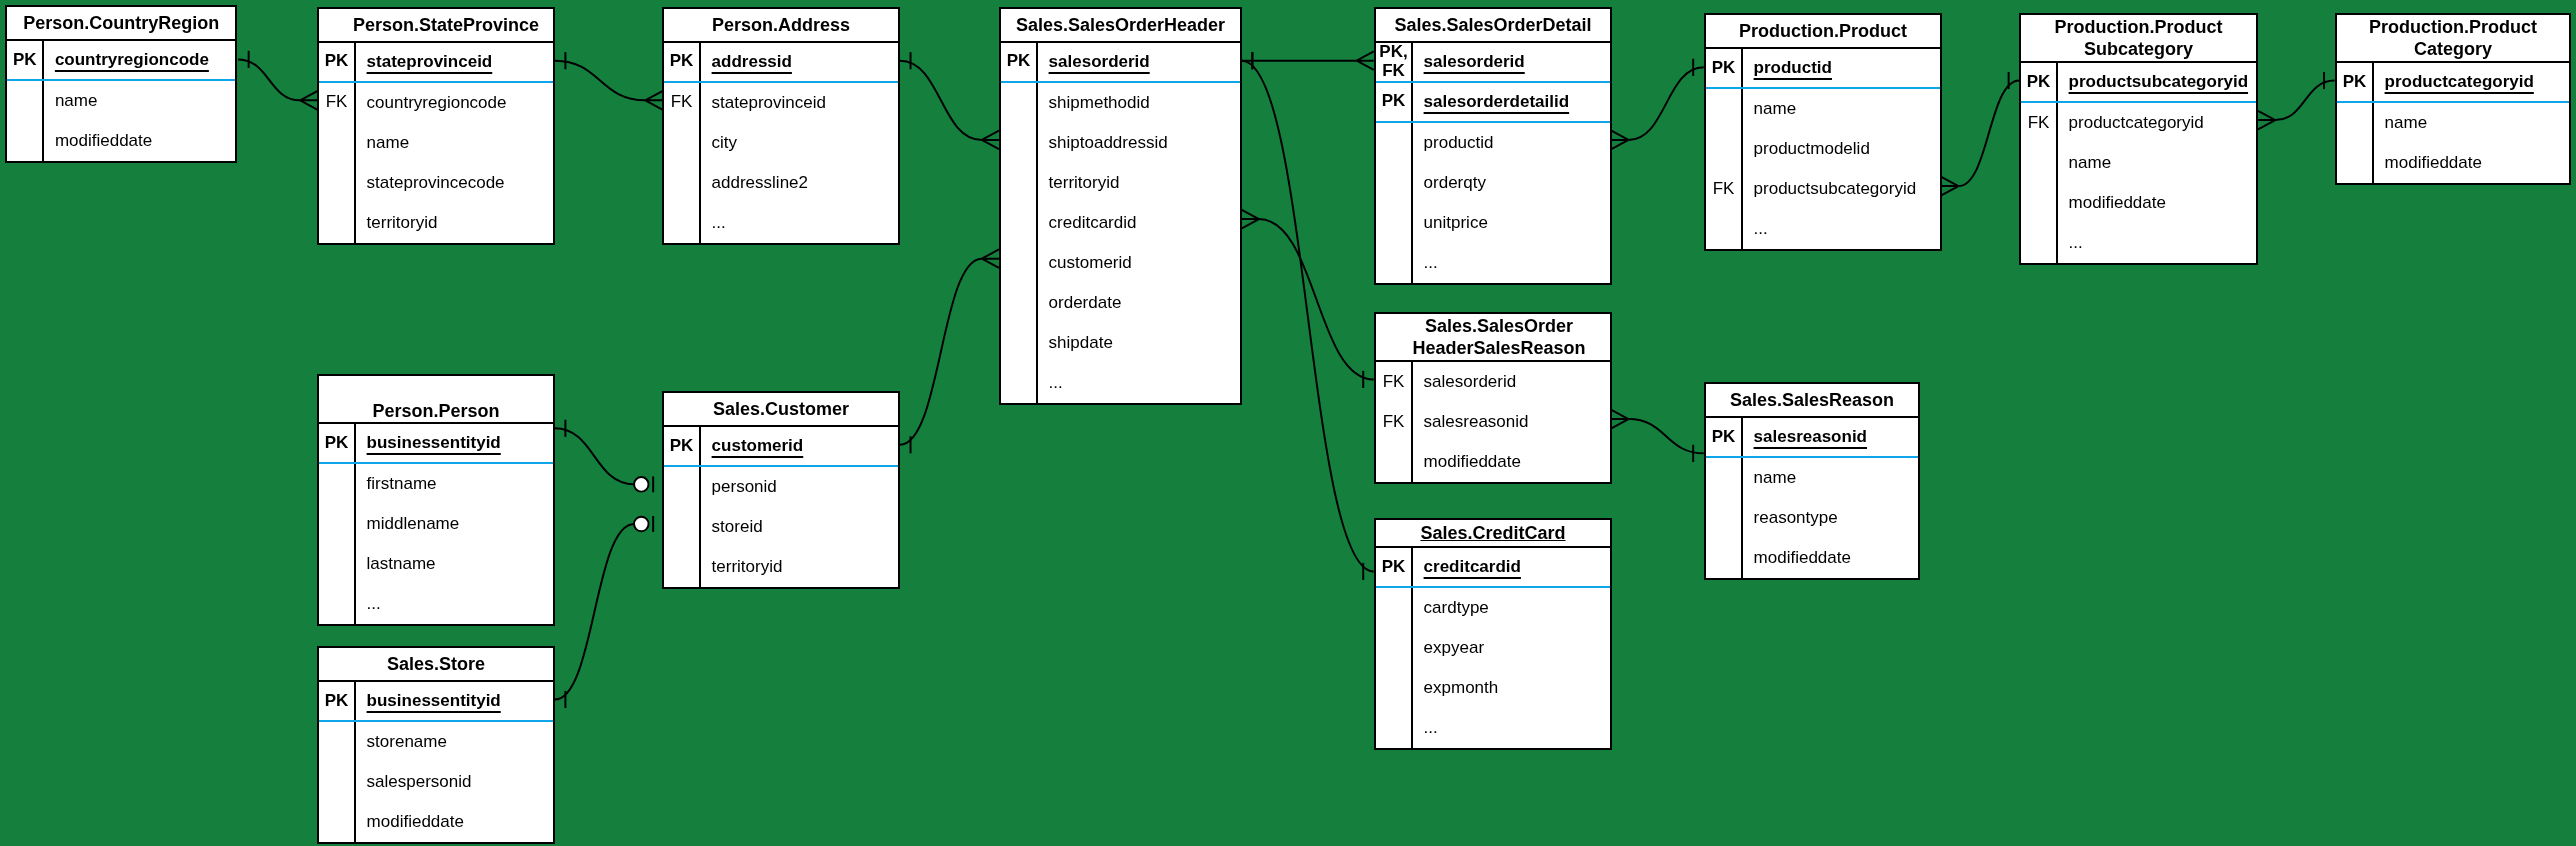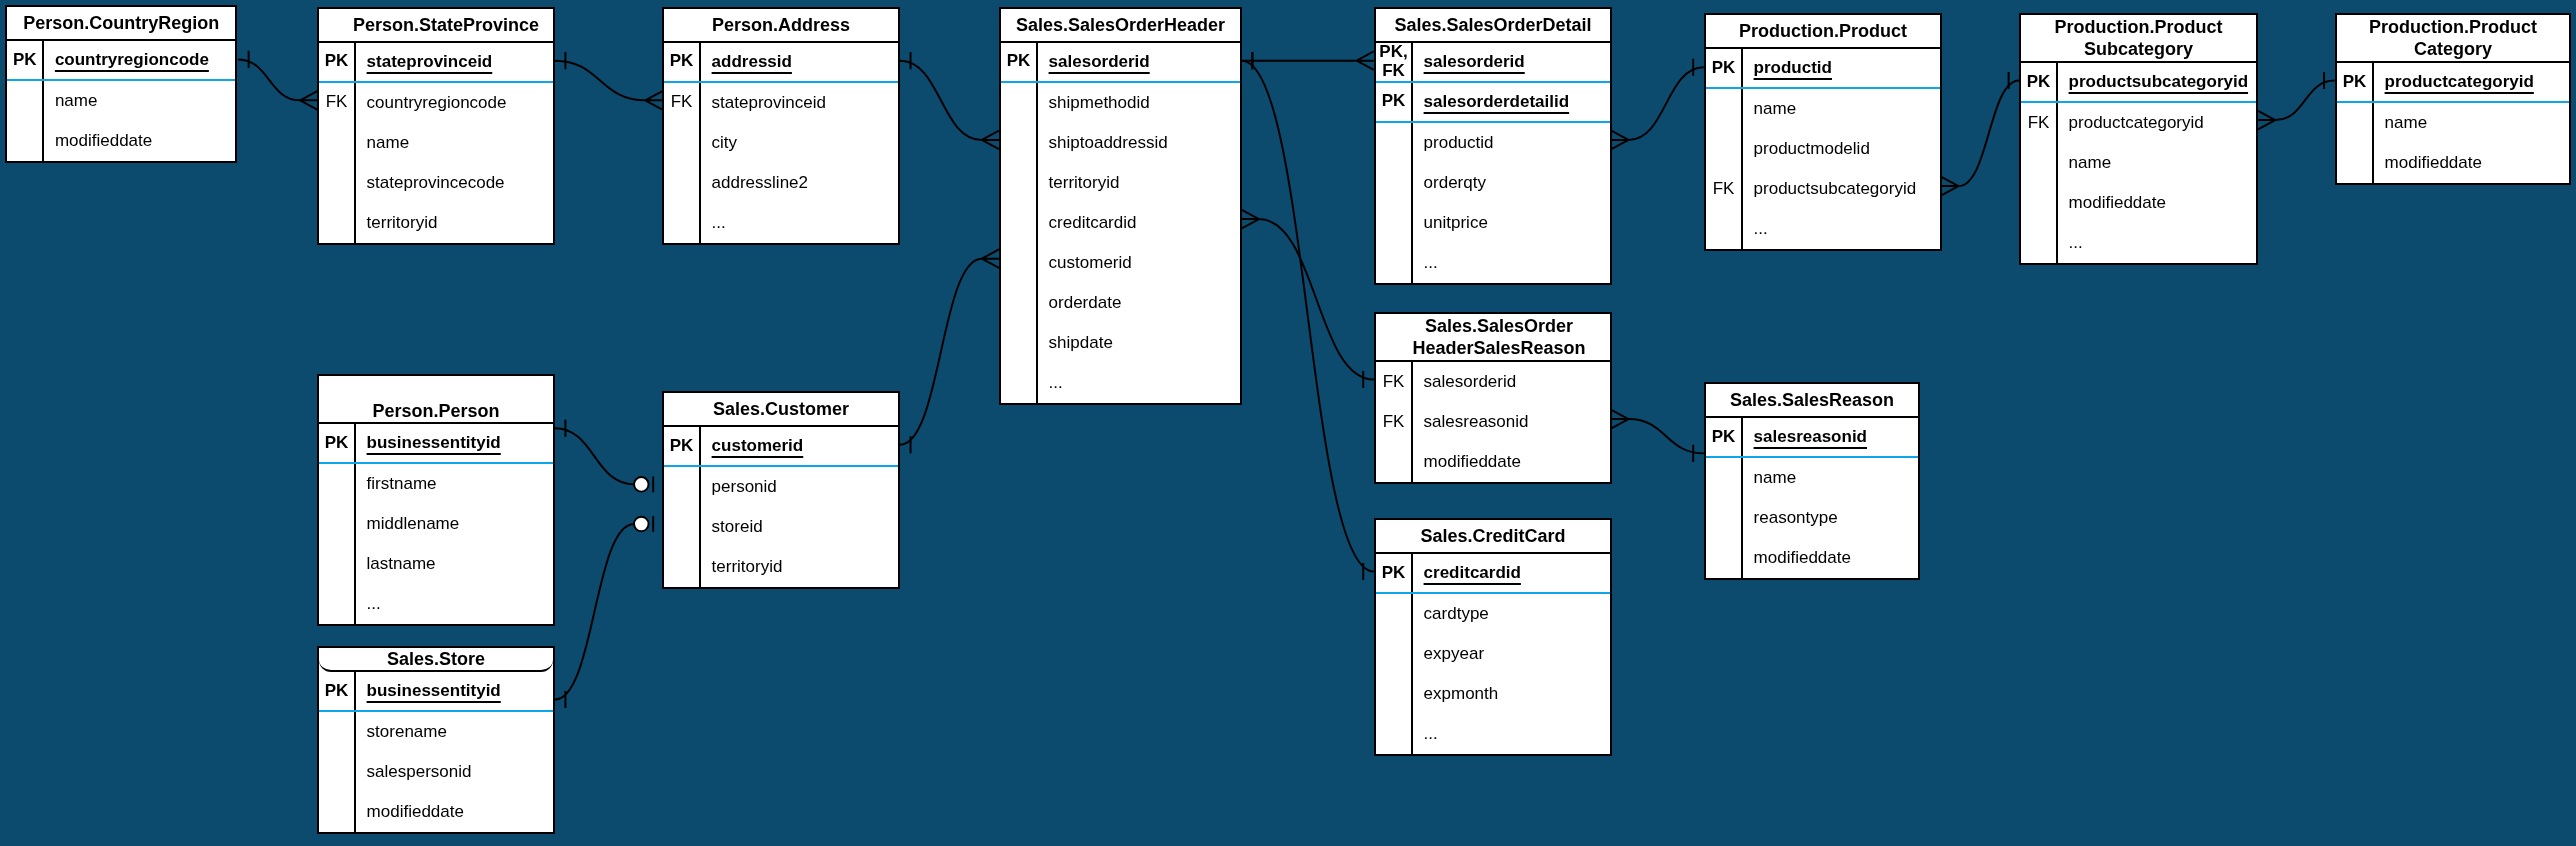--- a/index.html
+++ b/index.html
@@ -1,17 +1,17 @@
 <!DOCTYPE html>
 <html style="font-size:10.6px"><head>
 <meta charset="utf-8">
 <style>
   html,body{margin:0;padding:0;background:#ffffff;}
   #canvas{
-    position:relative;width:2576px;height:846px;background:#0c4a6e;
+    position:relative;width:2576px;height:846px;background:#15803d;
     font-family:"Liberation Sans",sans-serif;color:#000;
     overflow:hidden;
   }
   #wires{position:absolute;left:0;top:0;width:2576px;height:846px;}
   .entity{
     position:absolute;background:#fff;border:2px solid #000;box-sizing:border-box;
   }
   .entity-title{
     border-bottom:2px solid #000;display:flex;flex-direction:column;
     align-items:center;justify-content:center;font-weight:bold;
@@ -362,21 +362,21 @@
       <div class="erow">
         <div class="key-cell"></div>
         <div class="field-cell">storeid</div>
       </div>
       <div class="erow">
         <div class="key-cell"></div>
         <div class="field-cell">territoryid</div>
       </div>
     </div>
     <div class="entity" style="left: 317px; top: 646px; width: 238px;">
-      <div class="entity-title" style="height: 24px; border-radius: 16px;">
+      <div class="entity-title" style="height: 34px;">
         <span>Sales.Store</span>
       </div>
       <div class="erow pk">
         <div class="key-cell bold">
           <span>PK</span>
         </div>
         <div class="field-cell">businessentityid</div>
       </div>
       <div class="erow">
         <div class="key-cell"></div>
@@ -430,21 +430,21 @@
       <div class="erow">
         <div class="key-cell"></div>
         <div class="field-cell">reasontype</div>
       </div>
       <div class="erow">
         <div class="key-cell"></div>
         <div class="field-cell">modifieddate</div>
       </div>
     </div>
     <div class="entity" style="left: 1374px; top: 518px; width: 238px;">
-      <div class="entity-title" style="height: 34px;">
+      <div class="entity-title" style="height: 28px; text-decoration: underline;">
         <span>Sales.CreditCard</span>
       </div>
       <div class="erow pk">
         <div class="key-cell bold">
           <span>PK</span>
         </div>
         <div class="field-cell">creditcardid</div>
       </div>
       <div class="erow">
         <div class="key-cell"></div>

